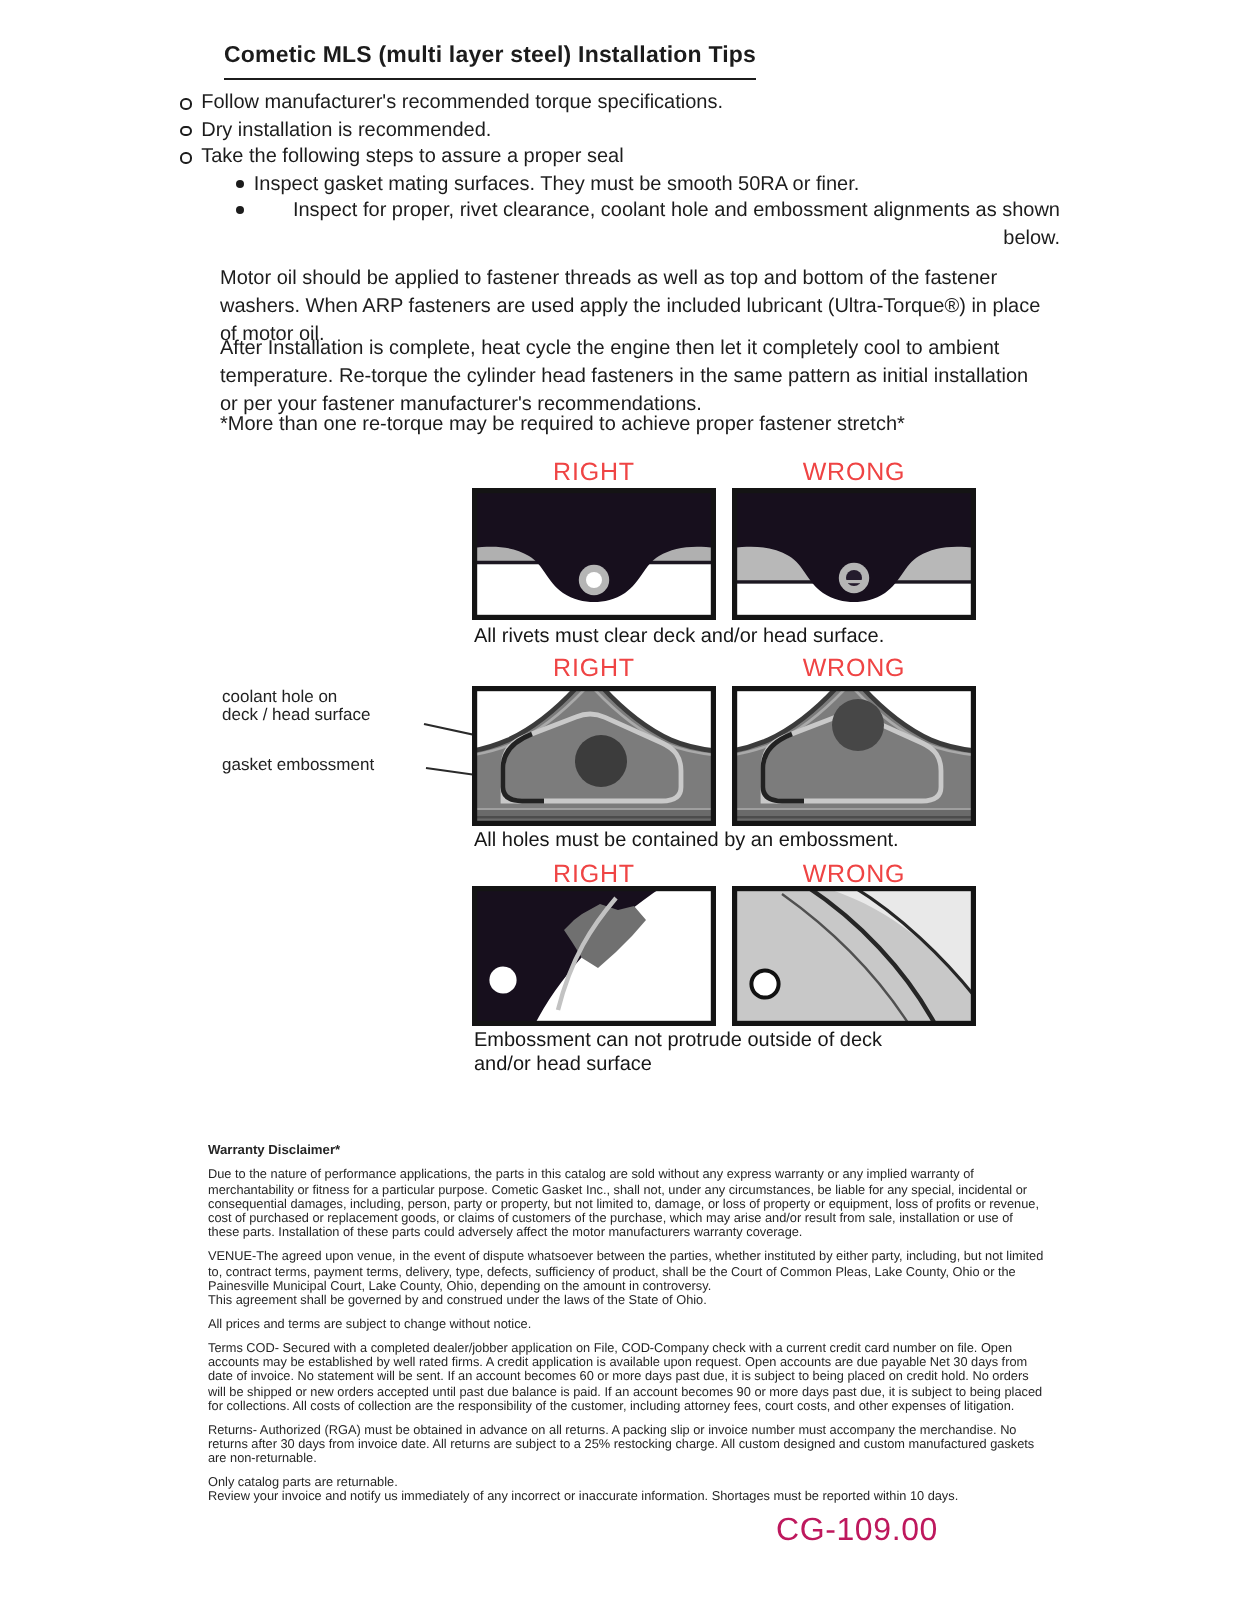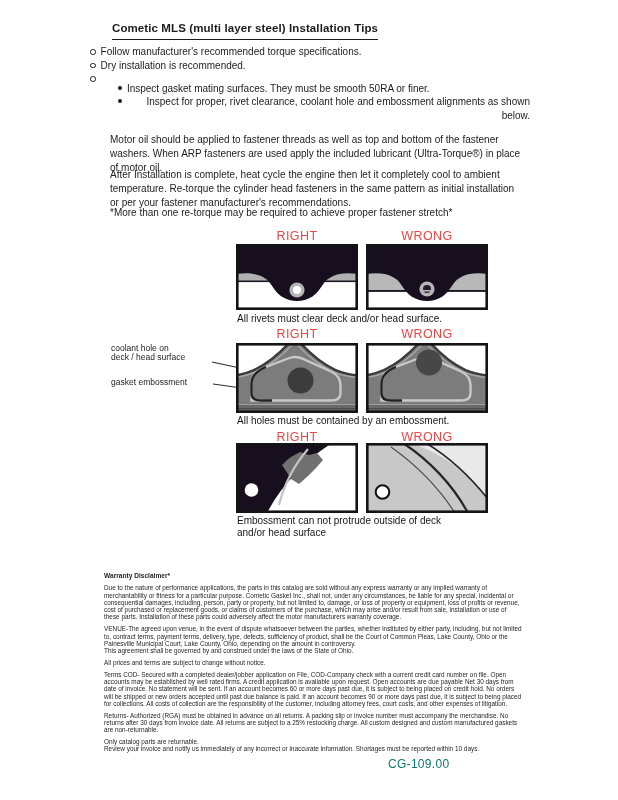--- a/index.html
+++ b/index.html
@@ -25,40 +25,41 @@
   .colL{left:236px;} .colR{left:366px;}
   .dbox{display:block;}
   .caption{left:237px;font-size:10px;line-height:11.5px;color:#161616;}
   .cap1{top:313px;} .cap2{top:415px;} .cap3a{top:515px;} .cap3b{top:526.5px;}
   .annot{left:111px;width:118px;text-align:left;font-size:8.5px;line-height:9.6px;color:#222;}
   .an1{top:343.5px;} .an2{top:377.5px;}
   .warranty{left:104px;top:572px;width:418px;font-size:6.4px;line-height:7.3px;color:#262626;}
   .warranty h3{font-size:6.6px;margin:0 0 5px 0;}
   .warranty p{margin:0 0 4.5px 0;}
   .warranty p.tight{margin:0;}
-  .footer-code{left:388px;top:757px;font-size:12px;color:#0f766e;letter-spacing:.3px;}
+  .footer-code{left:388px;top:757px;font-size:16px;color:#be185d;letter-spacing:.3px;}
 </style>
 </head>
 <body>
 
 <div class="page">
 
   <h1 class="abs title">Cometic MLS (multi layer steel) Installation Tips</h1>
 
   <div class="abs bullets">
     <div class="b">
       <span class="marker-open"></span>
       <span>Follow manufacturer's recommended torque specifications.</span>
     </div>
     <div class="b">
       <span class="marker-open"></span>
       <span>Dry installation is recommended.</span>
     </div>
     <div class="b">
       <span class="marker-open"></span>
+      <span>Take the following steps to assure a proper seal</span>
     </div>
     <div class="b sub">
       <span class="marker-dot"></span>
       <span>Inspect gasket mating surfaces.  They must be smooth 50RA or finer.</span>
     </div>
     <div class="b sub">
       <span class="marker-dot"></span>
       <span>Inspect for proper, rivet clearance, coolant hole and embossment alignments as shown below.</span>
     </div>
   </div>

